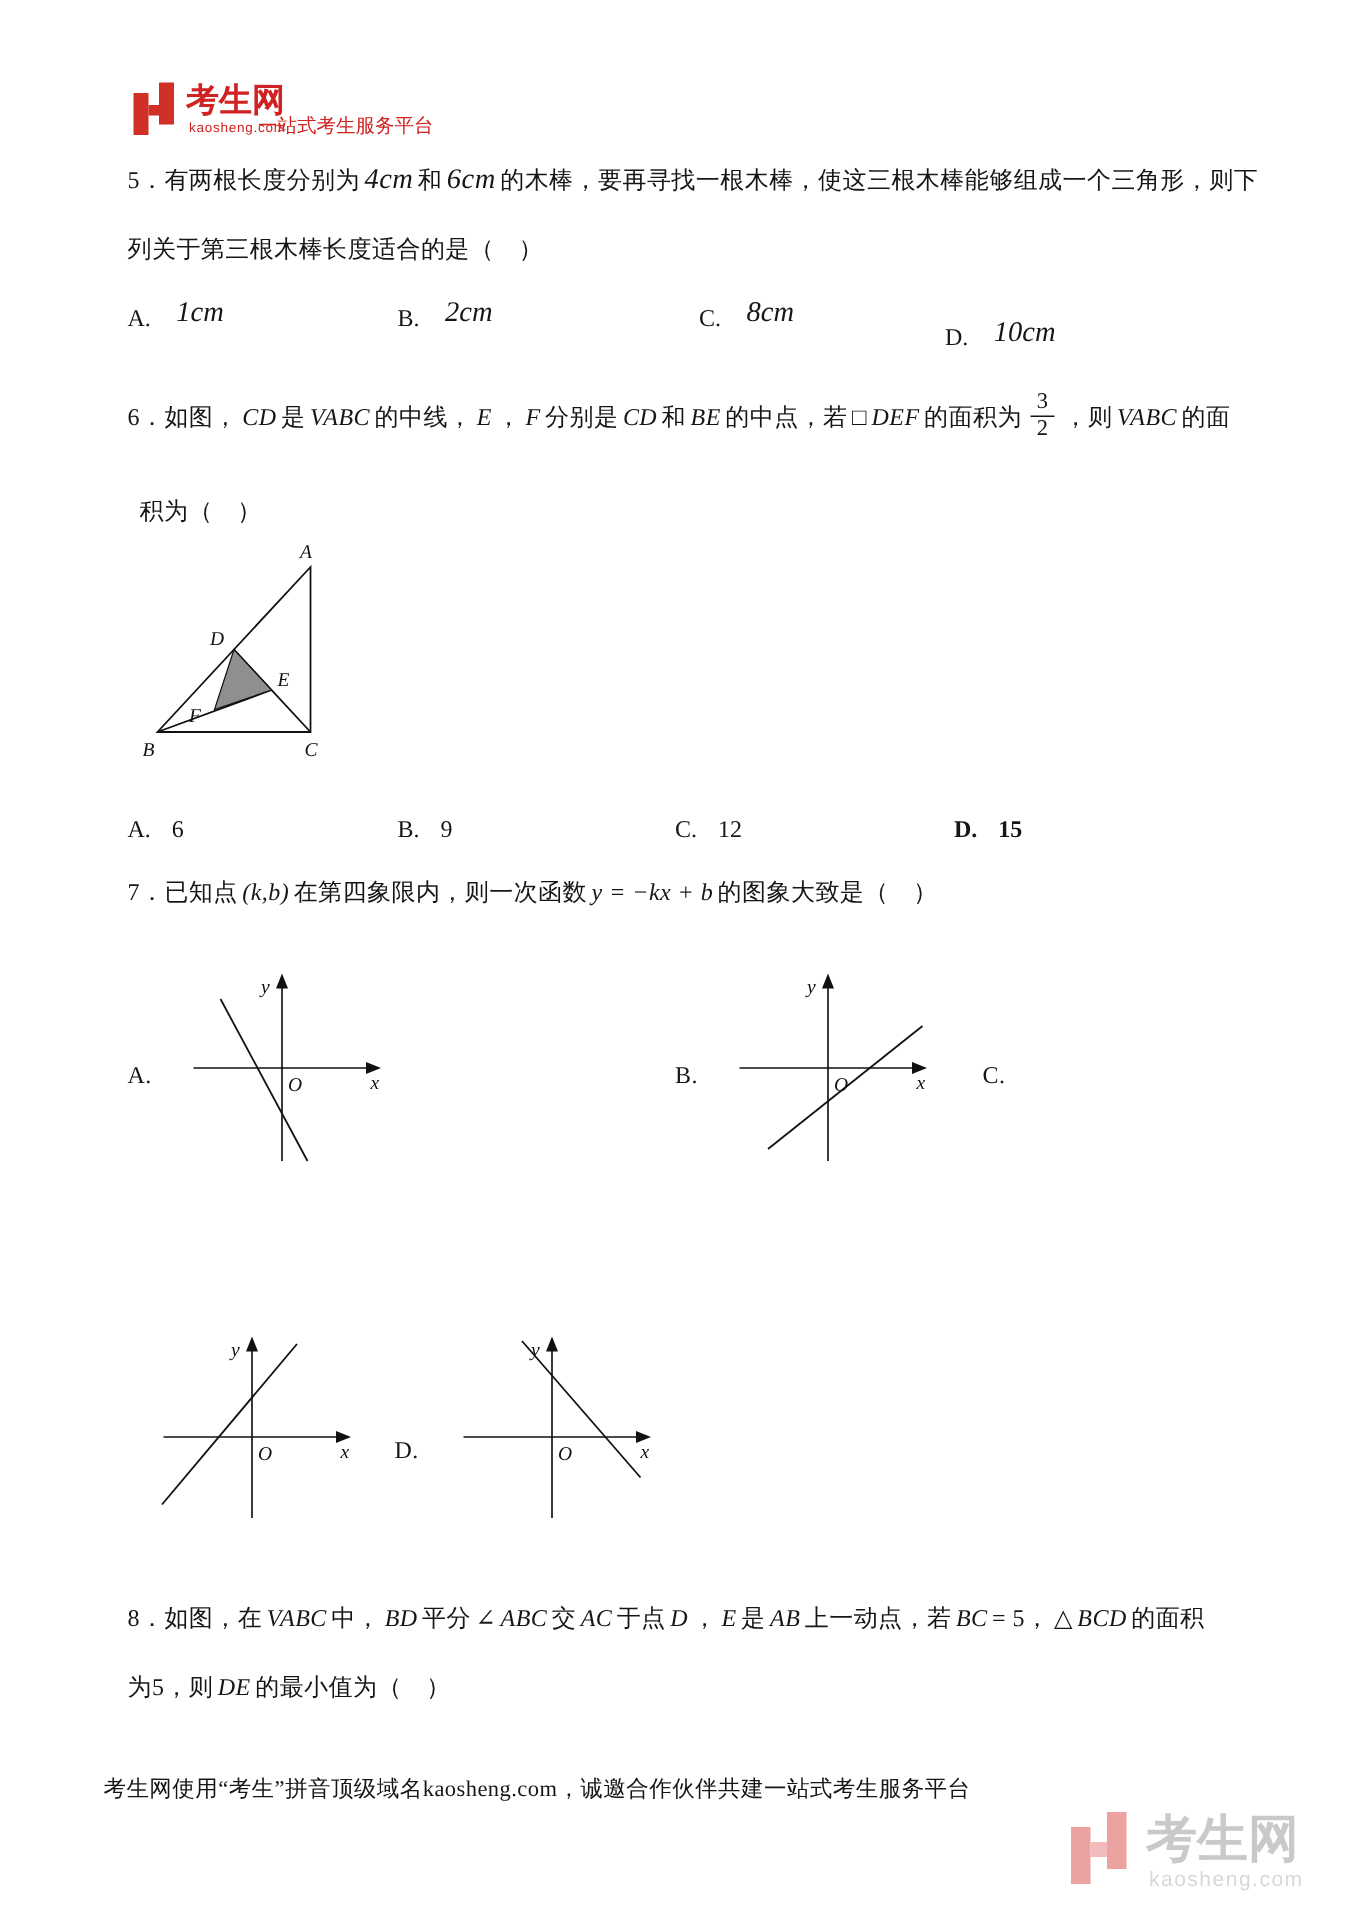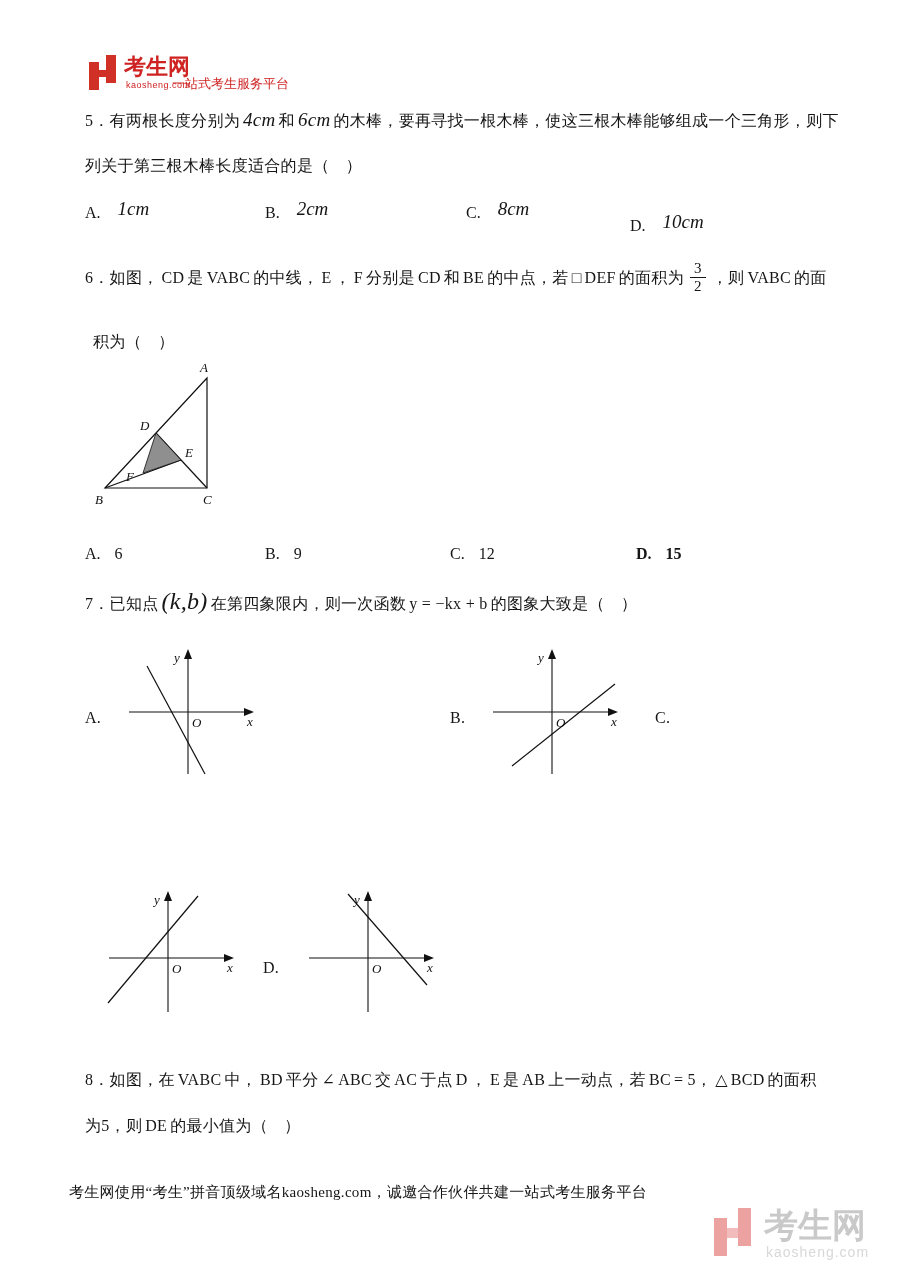--- a/index.html
+++ b/index.html
@@ -12,24 +12,24 @@
     overflow:hidden;
   }
   .abs { position:absolute; }
   .line {
     position:absolute;
     white-space:nowrap;
     font-size:16px;
     letter-spacing:0.3px;
     line-height:1.3;
   }
-  .m  { margin:0 3px; }
+  .m  { font-style:italic; margin:0 3px; }
   .sym { margin-left:3px; }
   .bigv { font-size:19px; margin:0 3px;font-style:italic; }
-  .bigm { font-size:24px; font-style:italic; margin:0 3px; }
+  .bigm { font-size:16px; font-style:italic; margin:0 3px; }
   .raise { position:relative; top:-3px;text-align:center; }
   .frac {
     display:inline-flex; flex-direction:column; align-items:center;
     vertical-align:middle; font-size:15px; line-height:1.15;
     margin:0 6px; position:relative; top:-2px; font-style:normal;
   }
   .frac .fnum { border-bottom:1px solid #161616; padding:0 4px; }
   .opt { position:absolute; font-size:16px; white-space:nowrap; }
   .opt .lab { margin-right:14px; }
   .sans { font-family:"Liberation Sans","DejaVu Sans",sans-serif; }

